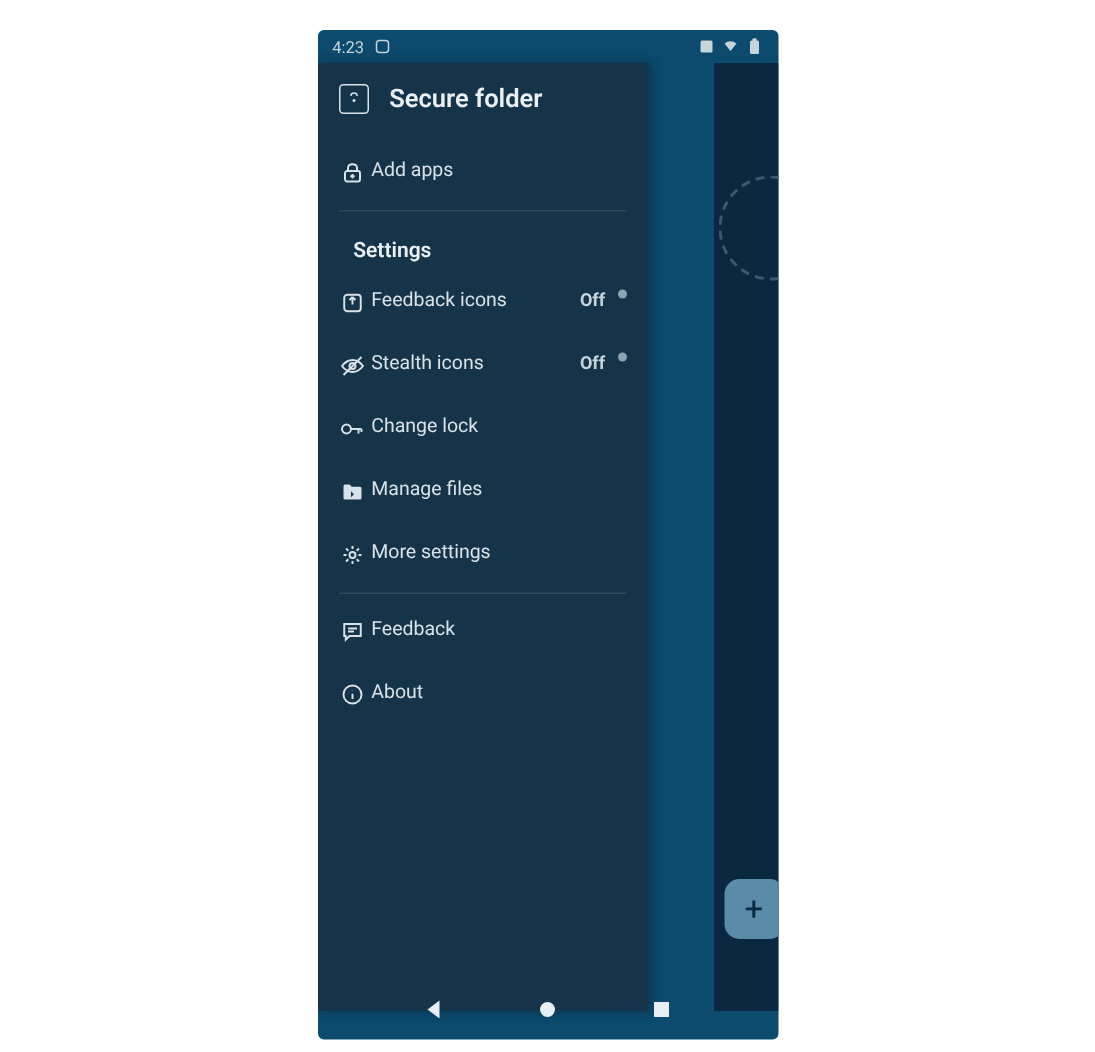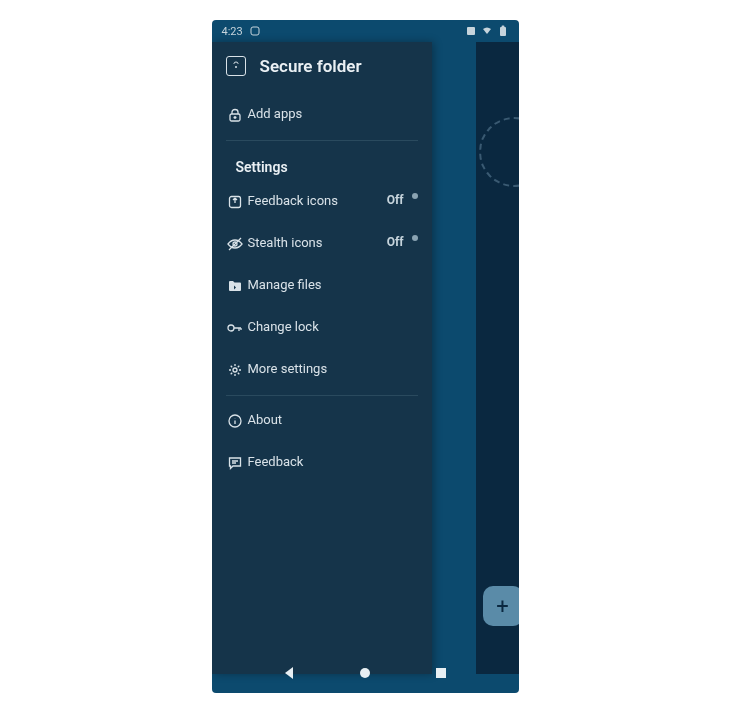--- a/index.html
+++ b/index.html
@@ -272,69 +272,69 @@
           <path d="M3 14 L15 2"></path>
         </svg>
       </div>
       <div class="menu-label">Stealth icons</div>
       <span class="toggle-state">Off</span>
       <span class="toggle-dot"></span>
     </div>
 
     <div class="menu-item">
       <div class="menu-icon">
+        <svg width="18" height="16" viewBox="0 0 18 16" fill="none" stroke="#d9e2e8" stroke-width="1.3">
+          <circle cx="5" cy="8" r="3"></circle>
+          <path d="M8 8 H15 M13 8 V11 M15 8 V10"></path>
+        </svg>
+      </div>
+      <div class="menu-label">Change lock</div>
+    </div>
+
+    <div class="menu-item">
+      <div class="menu-icon">
         <svg width="16" height="16" viewBox="0 0 16 16" fill="#d9e2e8">
           <path d="M2 4 Q2 3 3 3 H6 L7.5 4.5 H13 Q14 4.5 14 5.5 V12 Q14 13 13 13 H3 Q2 13 2 12 Z"></path>
           <path d="M7 7.5 L9 9.5 L7 11.5 Z" fill="#15344a"></path>
         </svg>
       </div>
       <div class="menu-label">Manage files</div>
     </div>
 
     <div class="menu-item">
       <div class="menu-icon">
-        <svg width="18" height="16" viewBox="0 0 18 16" fill="none" stroke="#d9e2e8" stroke-width="1.3">
-          <circle cx="5" cy="8" r="3"></circle>
-          <path d="M8 8 H15 M13 8 V11 M15 8 V10"></path>
-        </svg>
-      </div>
-      <div class="menu-label">Change lock</div>
-    </div>
-
-    <div class="menu-item">
-      <div class="menu-icon">
         <svg width="16" height="16" viewBox="0 0 16 16" fill="none" stroke="#d9e2e8" stroke-width="1.3">
           <circle cx="8" cy="8" r="2"></circle>
           <path d="M8 2 V4 M8 12 V14 M2 8 H4 M12 8 H14 M3.7 3.7 L5.2 5.2 M10.8 10.8 L12.3 12.3 M3.7 12.3 L5.2 10.8 M10.8 5.2 L12.3 3.7"></path>
         </svg>
       </div>
       <div class="menu-label">More settings</div>
     </div>
 
     <div class="divider"></div>
 
 
     <div class="menu-item">
       <div class="menu-icon">
         <svg width="16" height="16" viewBox="0 0 16 16" fill="none" stroke="#d9e2e8" stroke-width="1.3">
+          <path d="M2.5 3 H13.5 V11 H6 L3.5 13.5 V11 H2.5 Z"></path>
+          <path d="M5 6 H11 M5 8 H9"></path>
+        </svg>
+      </div>
+      <div class="menu-label">Feedback</div>
+    </div>
+
+    <div class="menu-item">
+      <div class="menu-icon">
+        <svg width="16" height="16" viewBox="0 0 16 16" fill="none" stroke="#d9e2e8" stroke-width="1.3">
           <circle cx="8" cy="8" r="6"></circle>
           <path d="M8 5 V5.2 M8 7.5 V11"></path>
         </svg>
       </div>
       <div class="menu-label">About</div>
-    </div>
-
-    <div class="menu-item">
-      <div class="menu-icon">
-        <svg width="16" height="16" viewBox="0 0 16 16" fill="none" stroke="#d9e2e8" stroke-width="1.3">
-          <path d="M2.5 3 H13.5 V11 H6 L3.5 13.5 V11 H2.5 Z"></path>
-          <path d="M5 6 H11 M5 8 H9"></path>
-        </svg>
-      </div>
-      <div class="menu-label">Feedback</div>
     </div>
 
 
   </div>
 
   <div class="nav-bar">
     <div class="nav-btn">
       <svg width="12" height="14" viewBox="0 0 12 14">
           <path d="M10 1 L2 7 L10 13 Z" fill="#e8eff3"></path>
         </svg>

